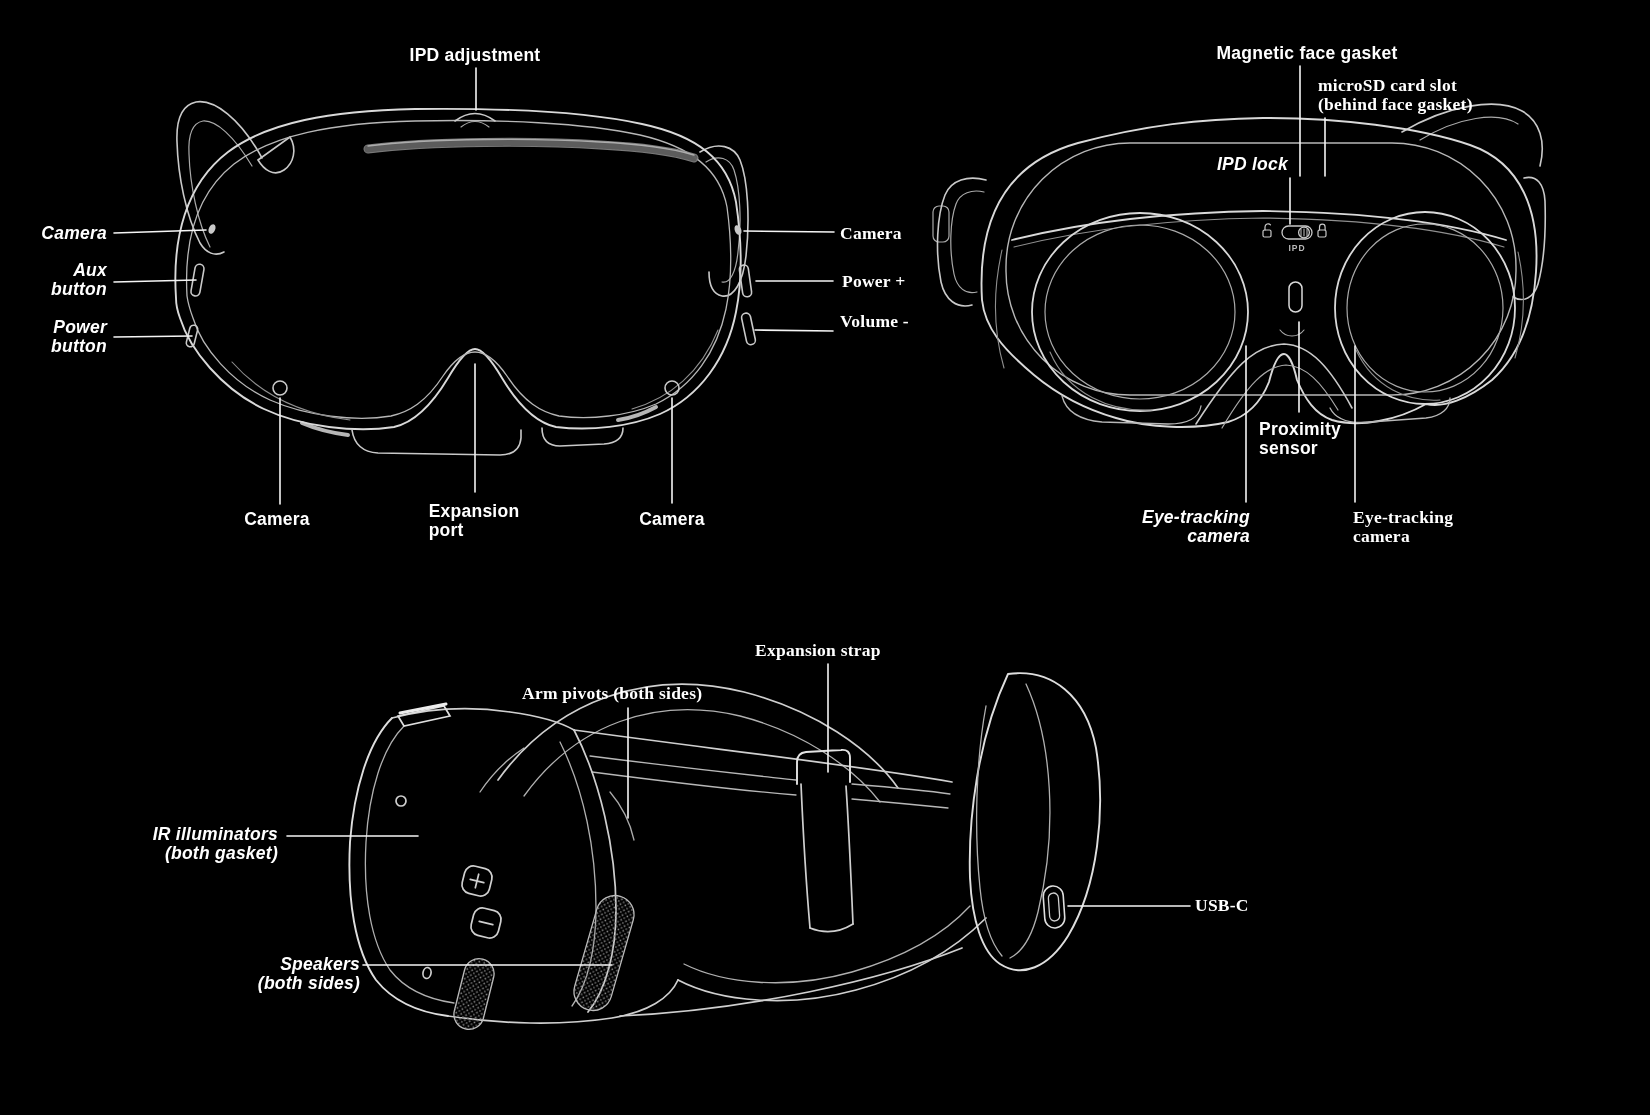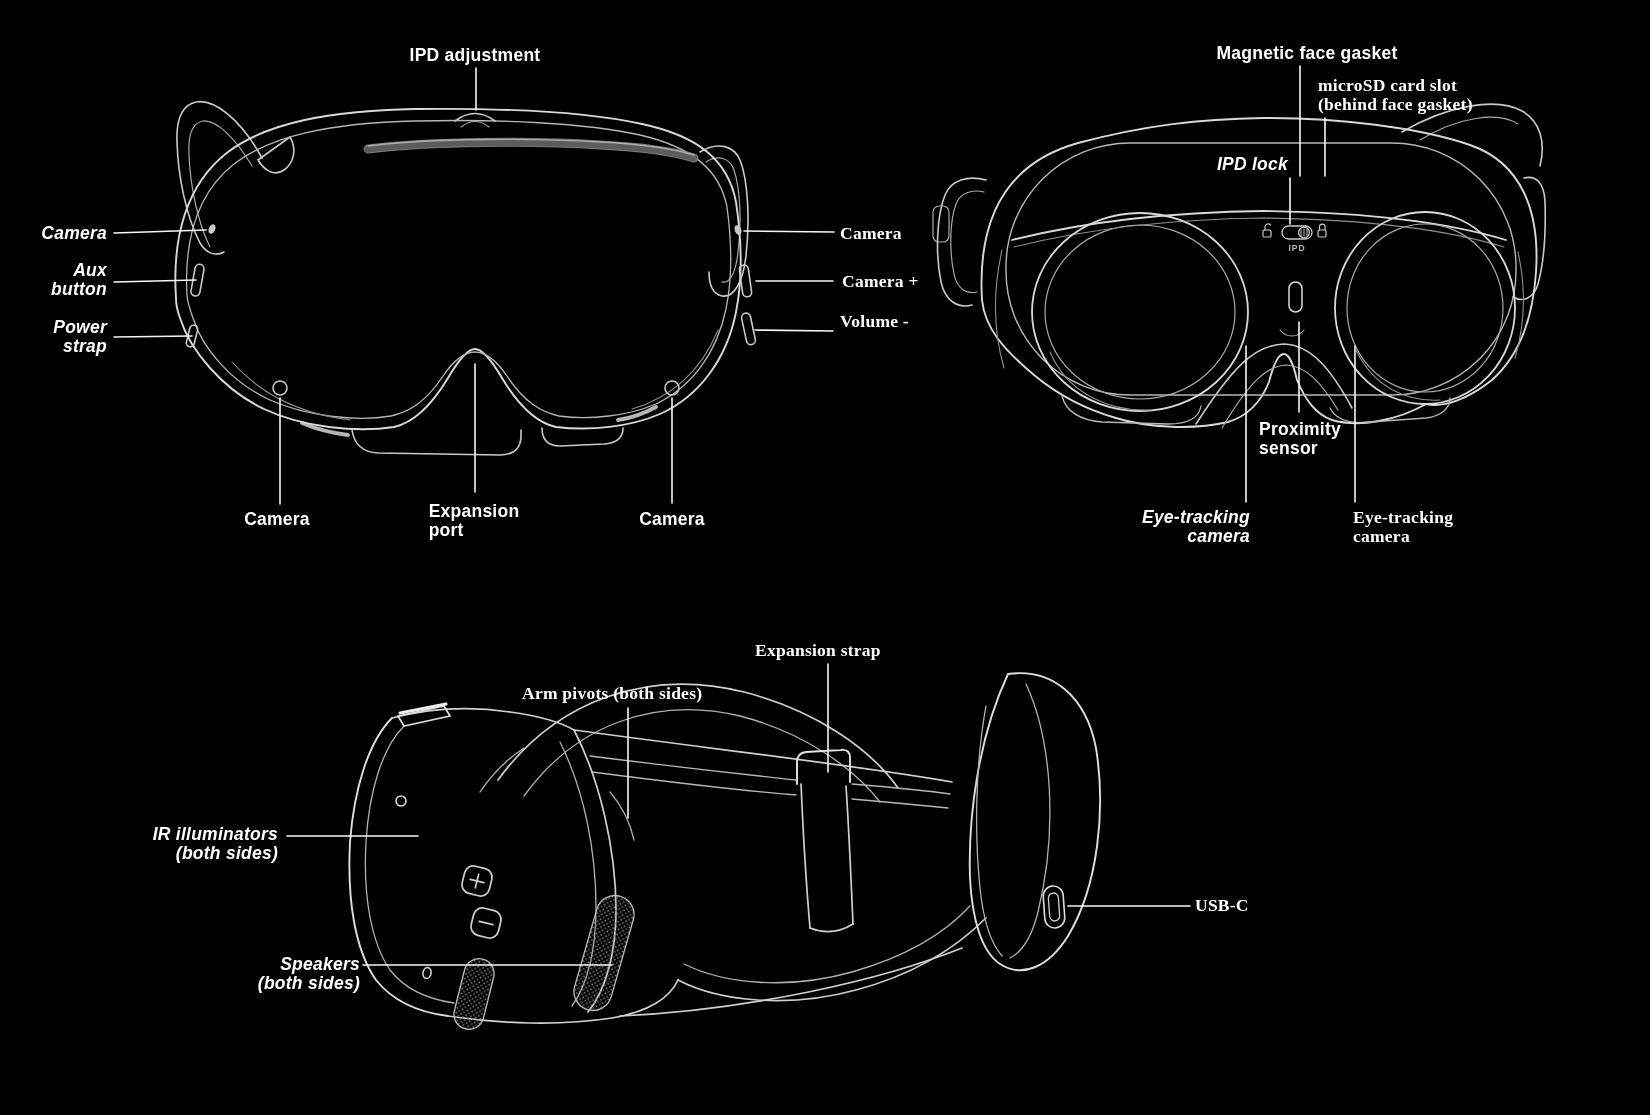--- a/index.html
+++ b/index.html
@@ -204,41 +204,41 @@
     <line x1="363" y1="965" x2="612" y2="965"></line>
     <line x1="1190" y1="906" x2="1068" y2="906"></line>
   </g>
 </svg>
 
 <div class="lbl c" style="left:475px;top:46px">IPD adjustment</div>
 <div class="lbl r" style="left:107px;top:224px">Camera</div>
 <div class="lbl r" style="left:107px;top:261px">Aux
 button</div>
 <div class="lbl r" style="left:107px;top:318px">Power
-strap</div>
+button</div>
 <div class="lbl l" style="left:840px;top:224px">Camera</div>
-<div class="lbl l" style="left:842px;top:272px">Camera +</div>
+<div class="lbl l" style="left:842px;top:272px">Power +</div>
 <div class="lbl l" style="left:840px;top:312px">Volume -</div>
 <div class="lbl c" style="left:277px;top:510px">Camera</div>
 <div class="lbl c" style="left:474px;top:502px">Expansion
 port</div>
 <div class="lbl c" style="left:672px;top:510px">Camera</div>
 
 <div class="lbl c" style="left:1307px;top:44px">Magnetic face gasket</div>
 <div class="lbl l" style="left:1318px;top:76px">microSD card slot
 (behind face gasket)</div>
 <div class="lbl r" style="left:1288px;top:155px">IPD lock</div>
 <div class="lbl c" style="left:1300px;top:420px">Proximity
 sensor</div>
 <div class="lbl r" style="left:1250px;top:508px">Eye-tracking
 camera</div>
 <div class="lbl l" style="left:1353px;top:508px">Eye-tracking
 camera</div>
 
 <div class="lbl l" style="left:755px;top:641px">Expansion strap</div>
 <div class="lbl l" style="left:522px;top:684px">Arm pivots (both sides)</div>
 <div class="lbl r" style="left:278px;top:825px">IR illuminators
-(both sides)</div>
+(both gasket)</div>
 <div class="lbl r" style="left:360px;top:955px">Speakers
 (both sides)</div>
 <div class="lbl l" style="left:1195px;top:896px">USB-C</div>
 
 </div>
 
 </body></html>

